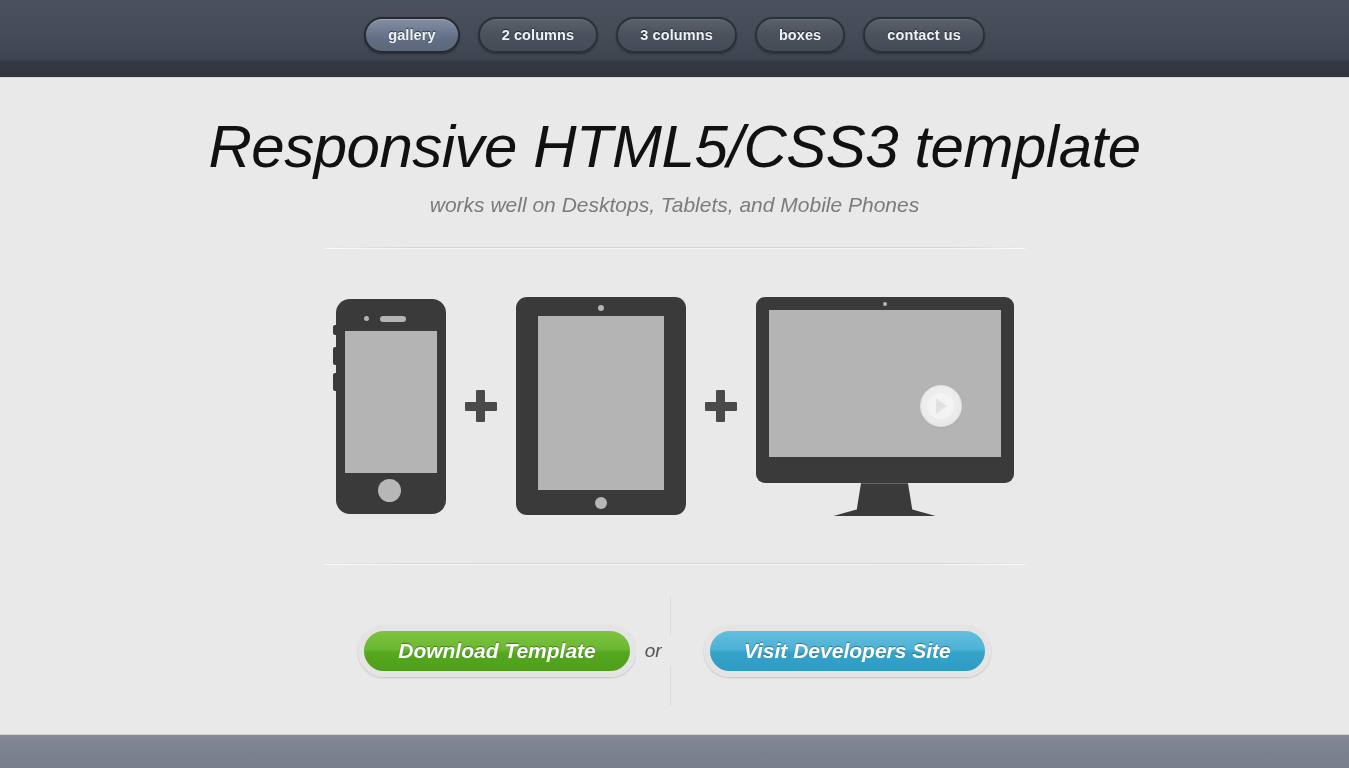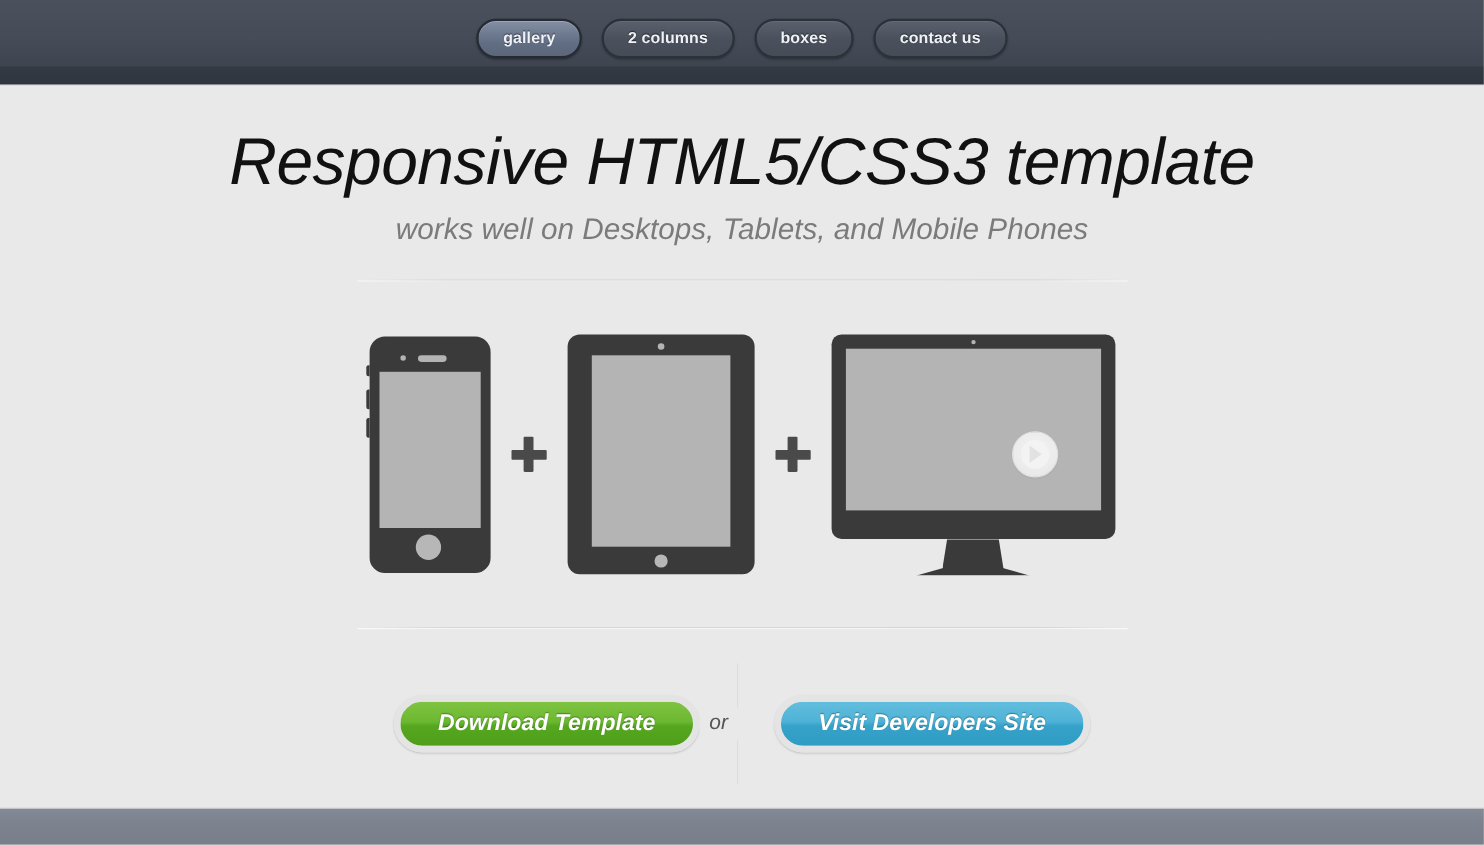--- a/index.html
+++ b/index.html
@@ -77,21 +77,21 @@
     margin: 0;
     padding-top: 36px;
     font-size: 60px;
     font-weight: normal;
     color: #111111;
     letter-spacing: -0.5px;
     line-height: 1.1;
   }
   .hero-subtitle {
     margin: 12px 0 0 0;
-    font-size: 27px;
+    font-size: 21px;
     font-weight: normal;
     color: #7b7b7b;
     line-height: 1.2;
   }
 
   
   .rule {
     width: 700px;
     height: 1px;
     margin: 0 auto;
@@ -366,20 +366,23 @@
 
 <div class="navbar">
   <nav class="nav-list">
     <div class="nav-item active">
       <span>gallery</span>
     </div>
     <div class="nav-item">
       <span>2 columns</span>
     </div>
     <div class="nav-item">
+      <span>3 columns</span>
+    </div>
+    <div class="nav-item">
       <span>boxes</span>
     </div>
     <div class="nav-item">
       <span>contact us</span>
     </div>
   </nav>
 </div>
 
 <div class="hero">
   <div class="hero-inner">

